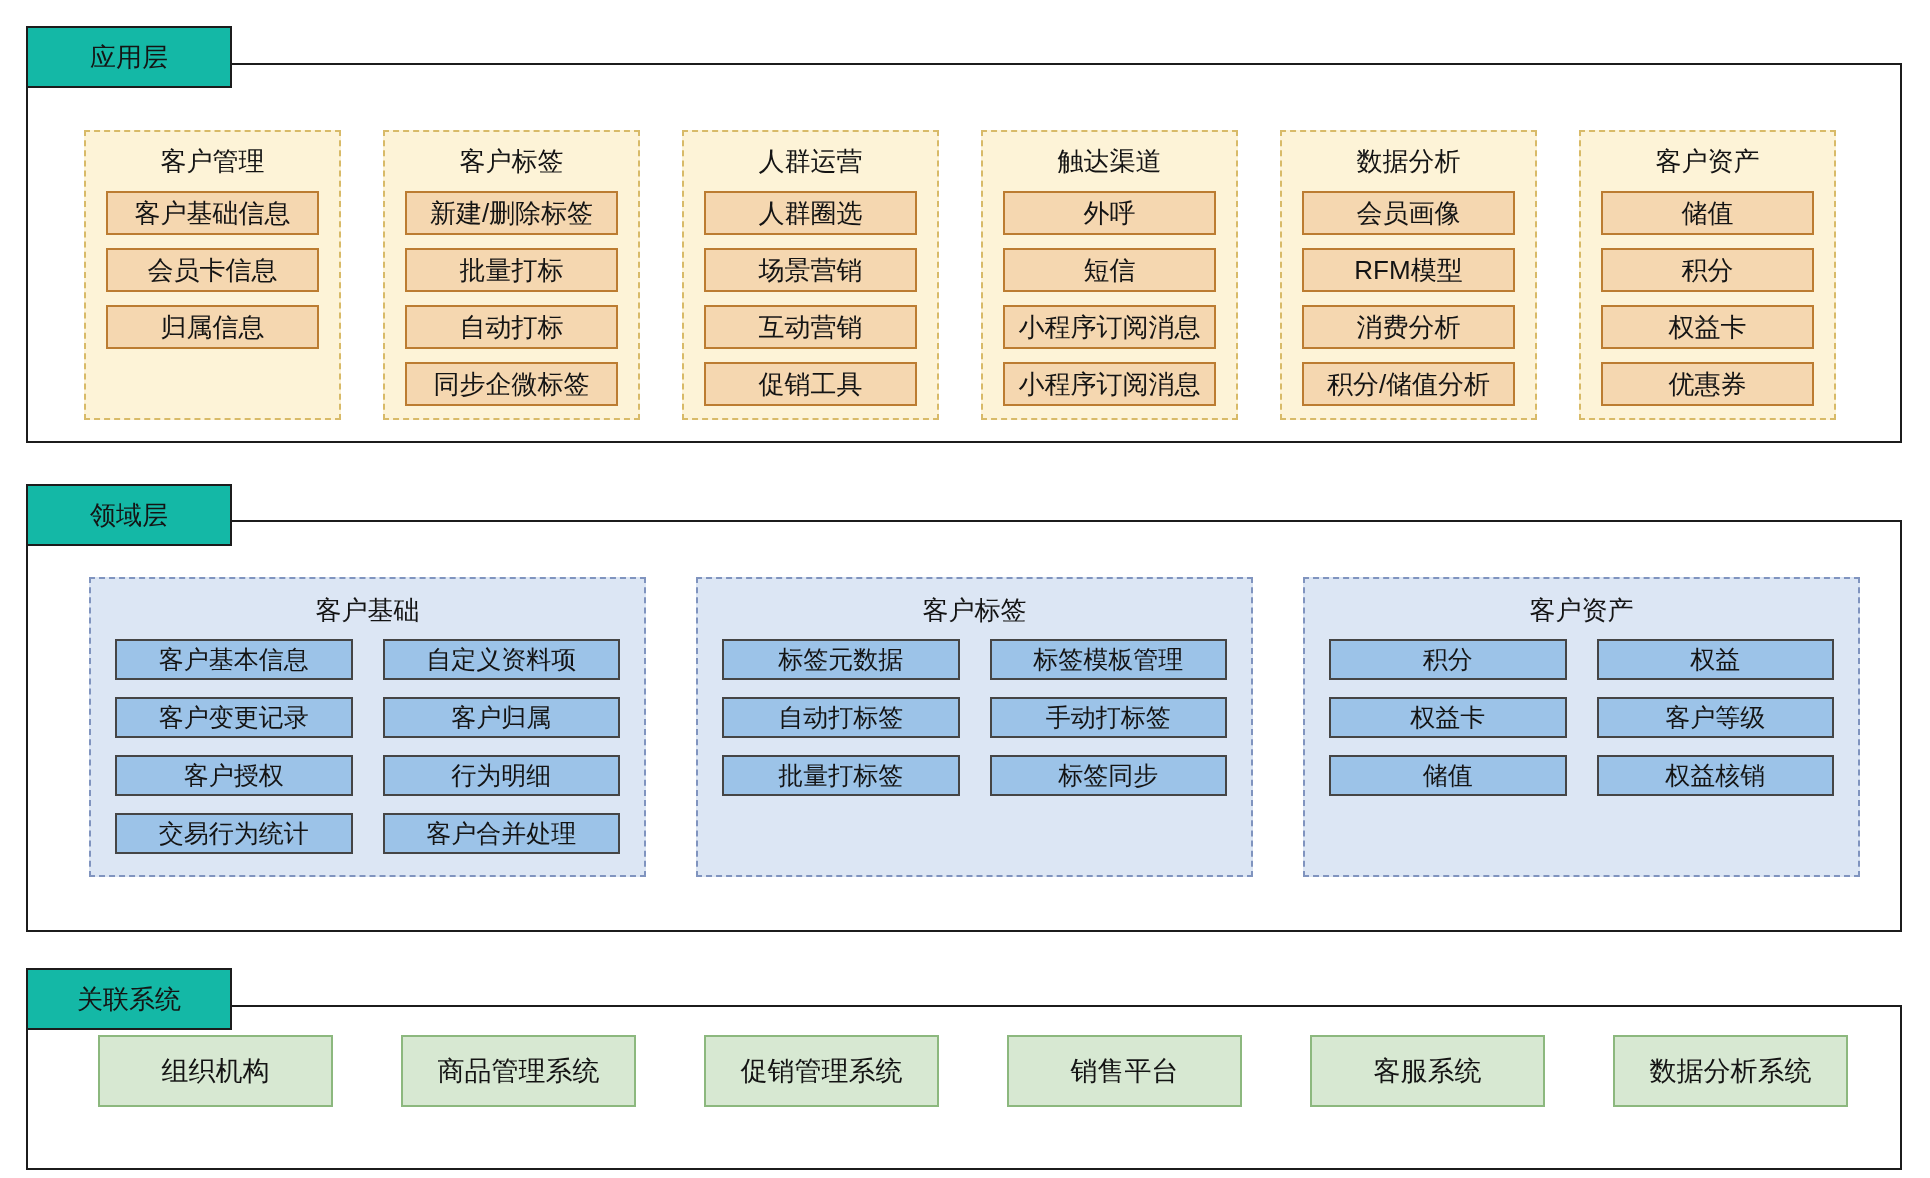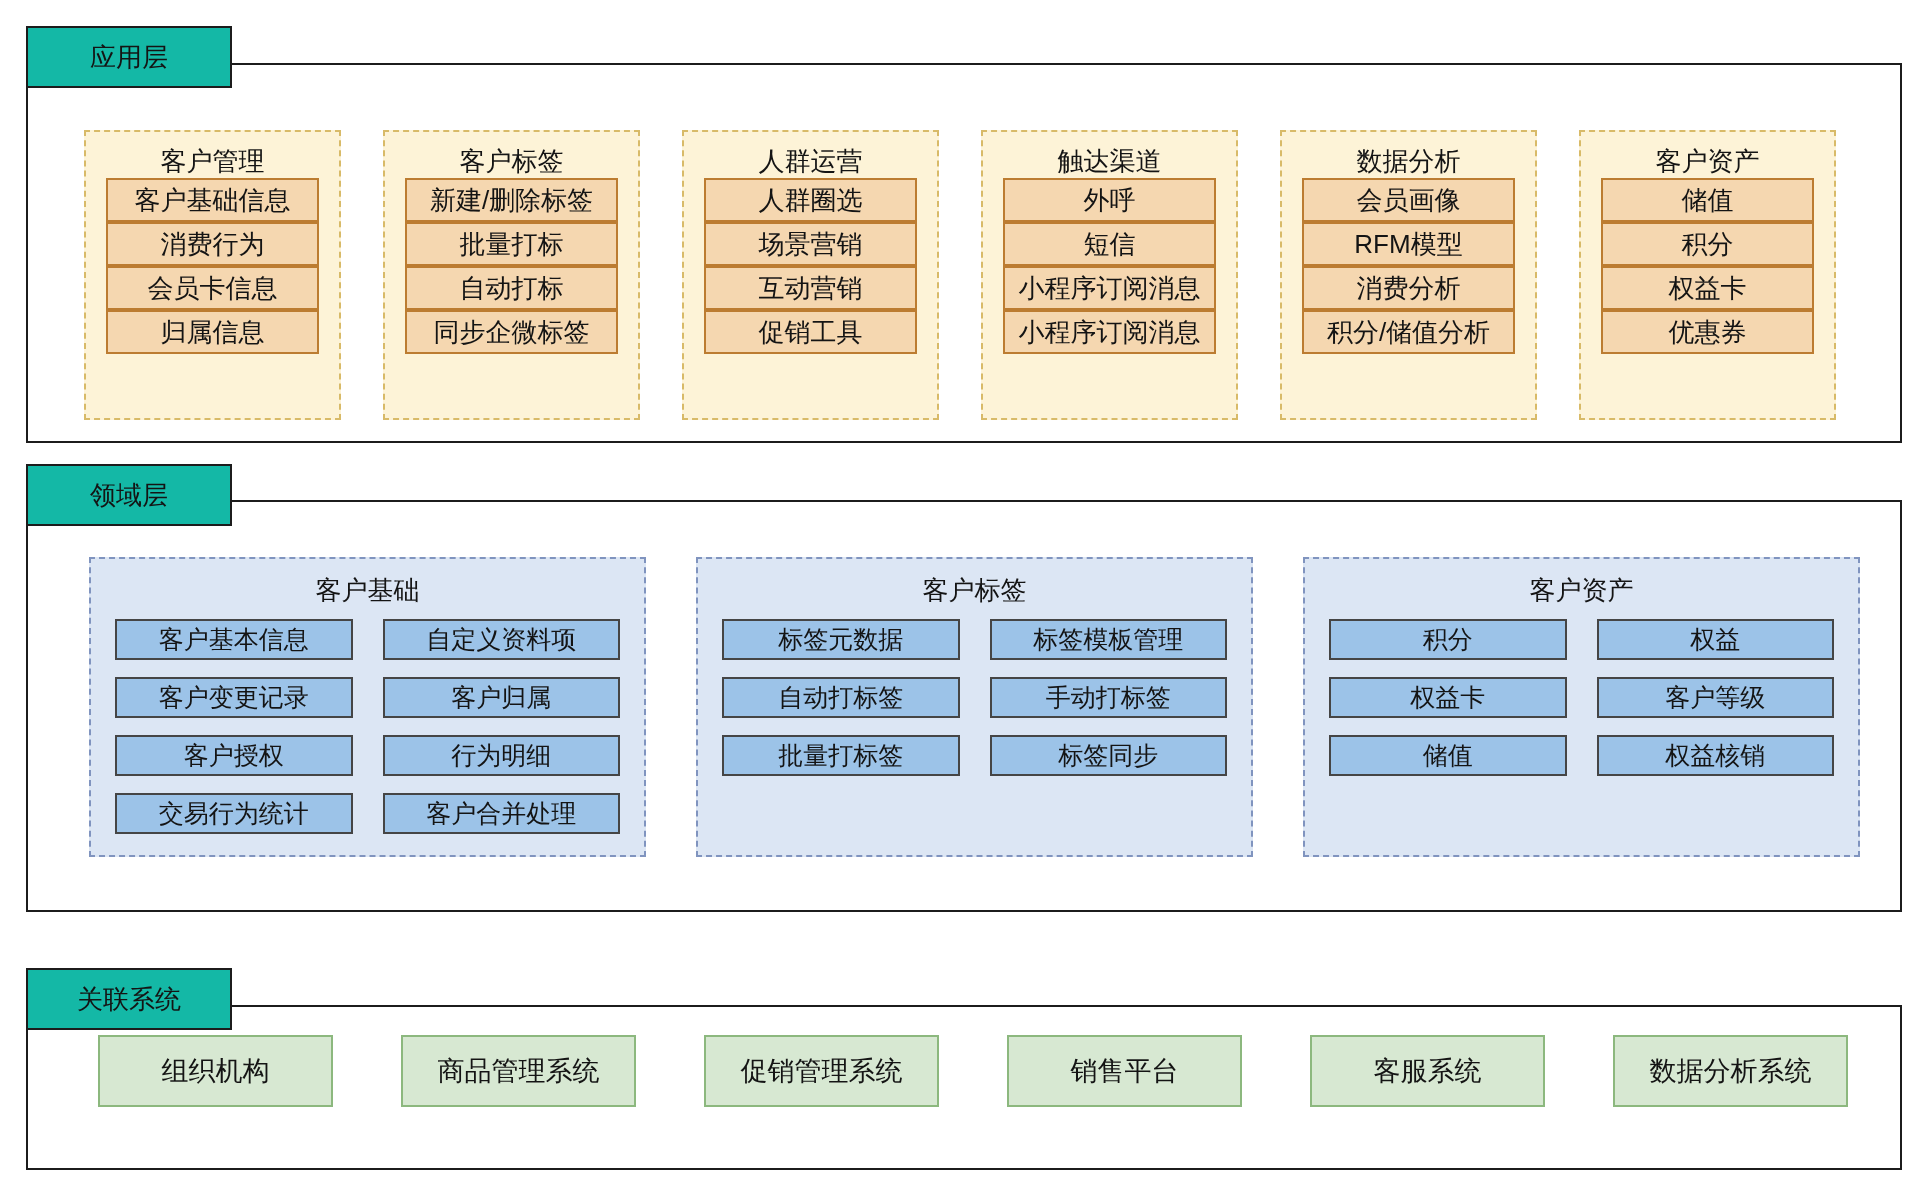--- a/index.html
+++ b/index.html
@@ -21,27 +21,27 @@
   .layer1 { top:26px; height:417px; }
   .layer1 .frame { top:37px; height:380px; }
   .layer1 .groups { position:absolute; top:104px; left:58px; display:flex; gap:42px; z-index:1; }
   .app-group {
     width:257px; height:290px; box-sizing:border-box;
     background:#fdf3d7; border:2px dashed #d8ba68;
     display:flex; flex-direction:column; align-items:center; padding:12px 20px 0;
   }
   .group-title { font-size:26px; height:34px; line-height:34px; white-space:nowrap; }
   .app-item {
-    width:100%; height:44px; box-sizing:border-box;
+    width:100%; height:44px; margin-top:13px; box-sizing:border-box;
     background:#f5d7b0; border:2px solid #bc7c31;
     display:flex; align-items:center; justify-content:center;
     font-size:26px; white-space:nowrap;
   }
   
-  .layer2 { top:464px; height:448px; }
+  .layer2 { top:484px; height:448px; }
   .layer2 .frame { top:36px; height:412px; }
   .layer2 .groups { position:absolute; top:93px; left:47px; display:flex; gap:50px; z-index:1;padding-left:16px; }
   .domain-group {
     width:557px; height:300px; box-sizing:border-box;
     background:#dce6f4; border:2px dashed #8094bf;
     display:flex; flex-direction:column; align-items:center; padding:14px 24px 0;
   }
   .domain-grid {
     width:100%; margin-top:12px; display:grid;
     grid-template-columns:1fr 1fr; column-gap:30px; row-gap:17px;
@@ -69,21 +69,20 @@
 <div class="layer layer1">
   <div class="frame"></div>
   <div class="layer-label">
     <span>应用层</span>
   </div>
   <div class="groups">
 
     <div class="app-group">
       <div class="group-title">客户管理</div>
       <div class="app-item">客户基础信息</div>
-      <div class="app-item">消费行为</div>
       <div class="app-item">会员卡信息</div>
       <div class="app-item">归属信息</div>
     </div>
 
     <div class="app-group">
       <div class="group-title">客户标签</div>
       <div class="app-item">新建/删除标签</div>
       <div class="app-item">批量打标</div>
       <div class="app-item">自动打标</div>
       <div class="app-item">同步企微标签</div>

